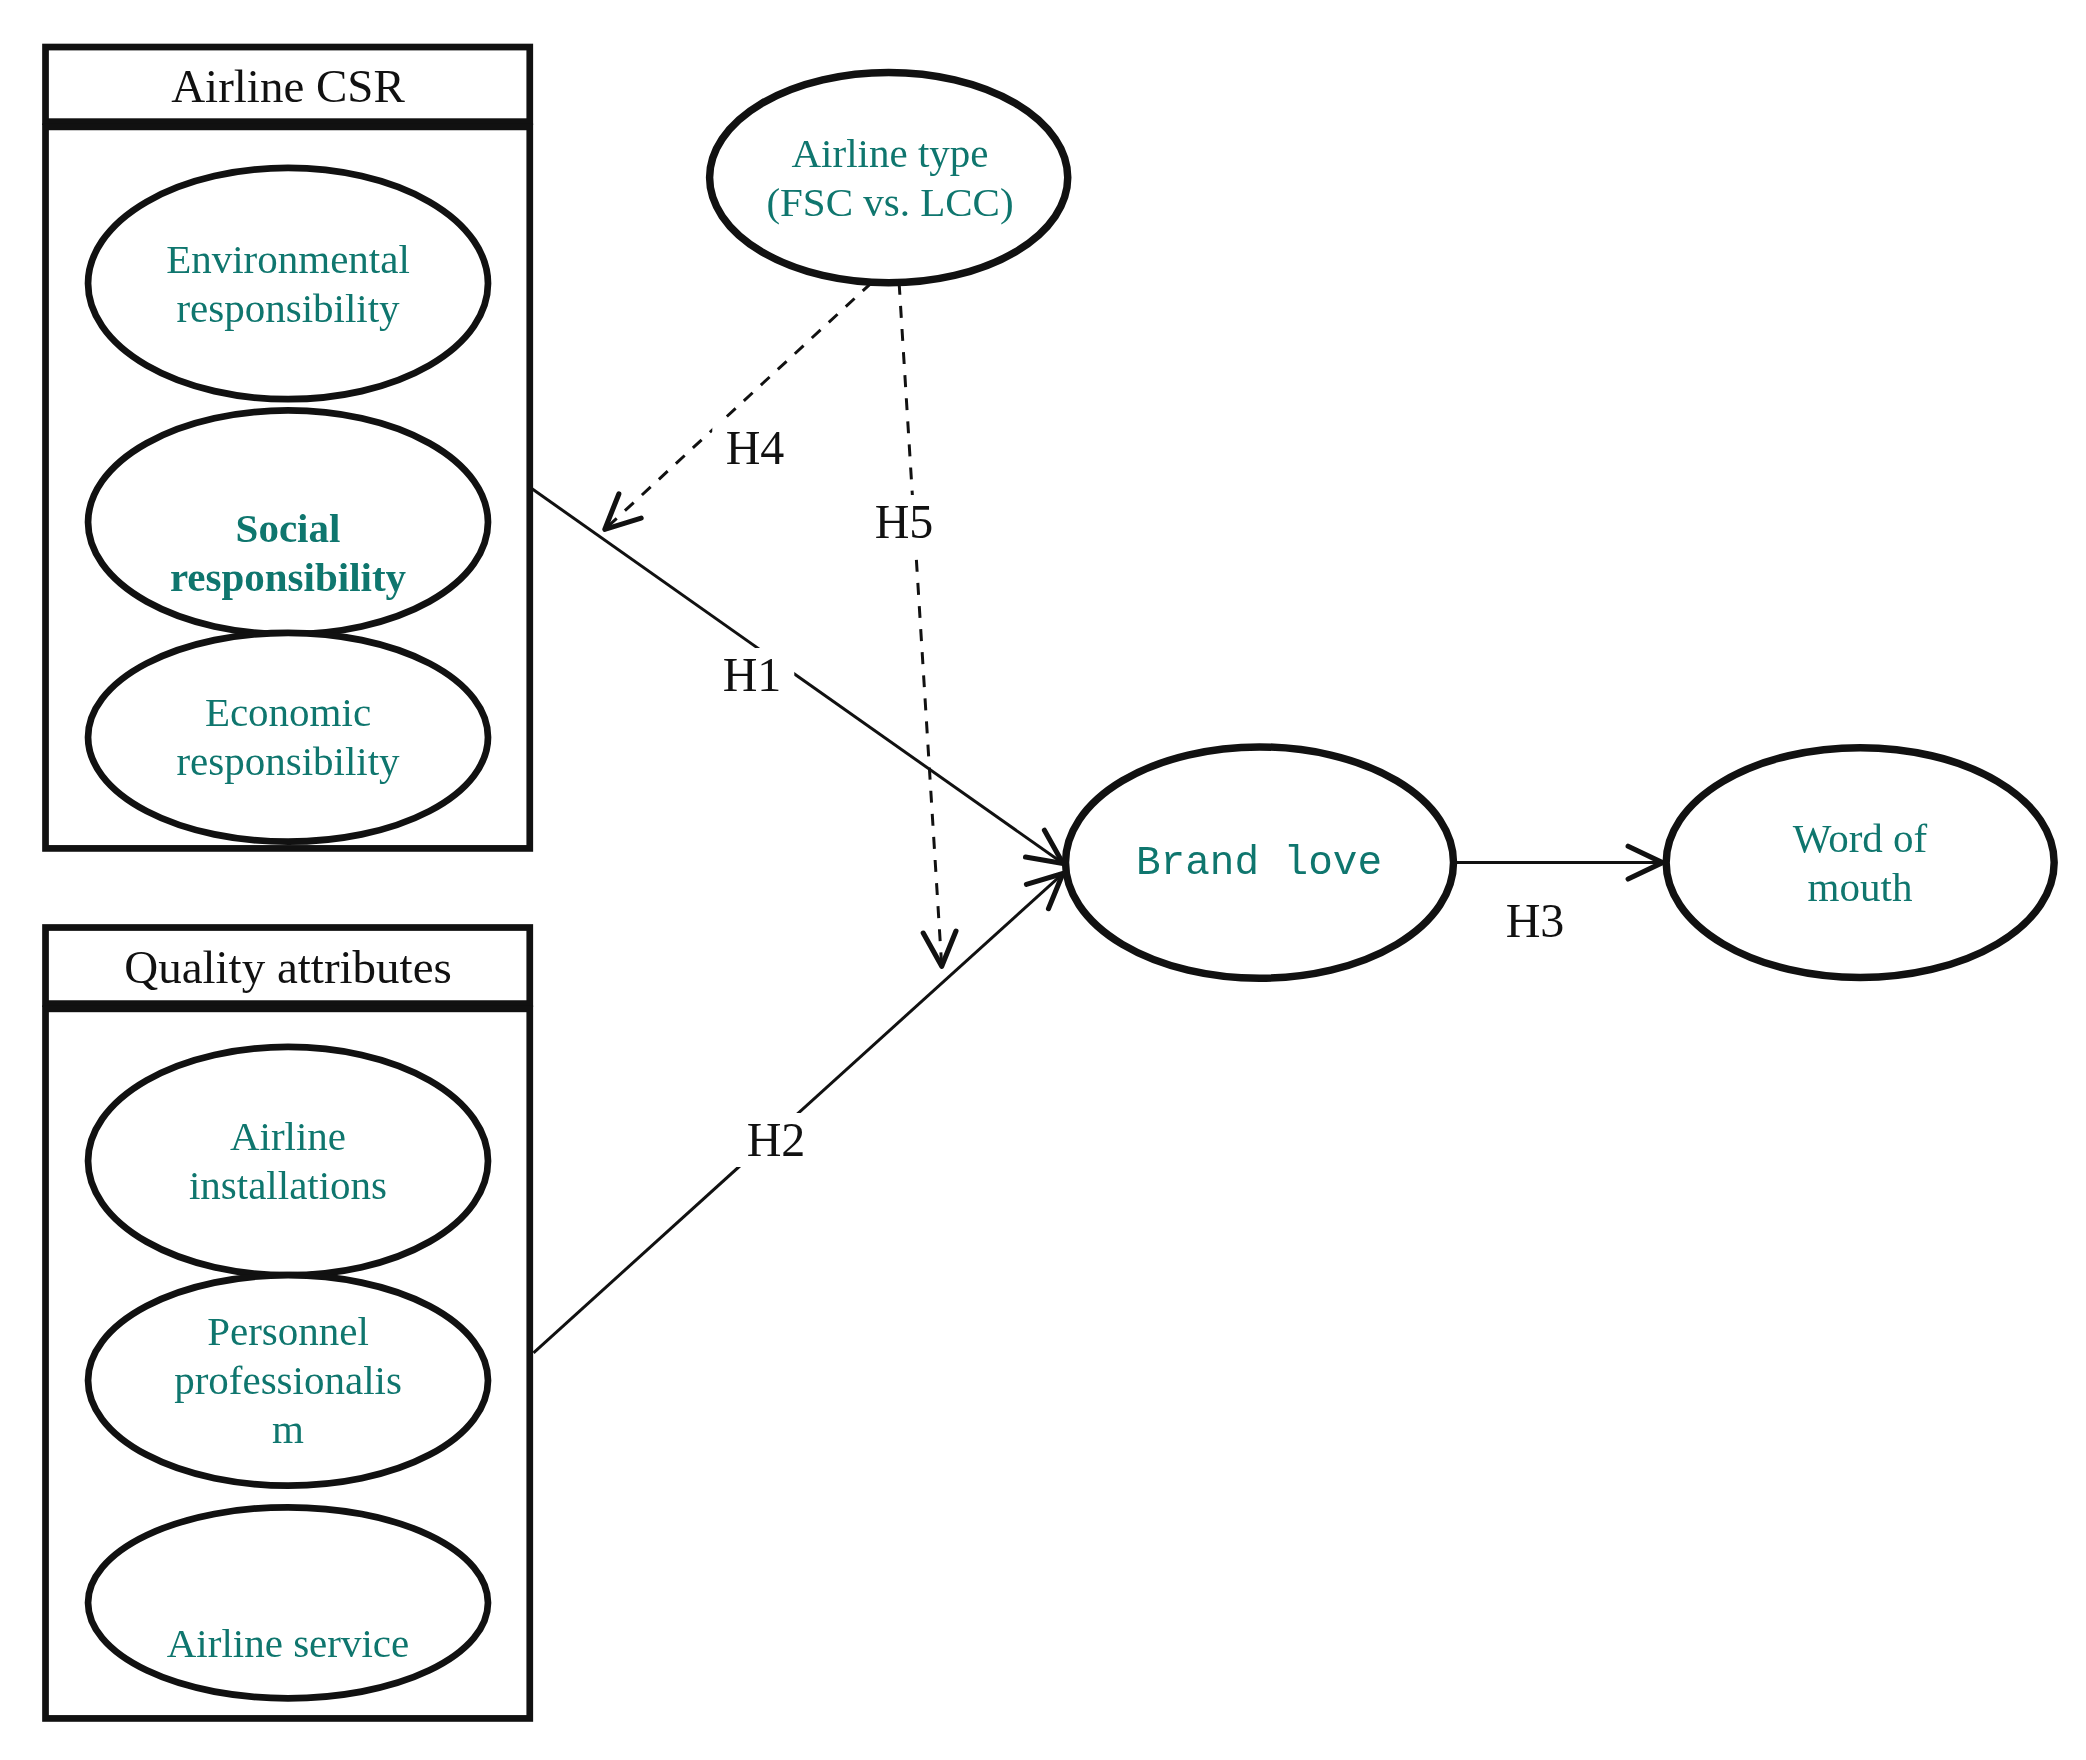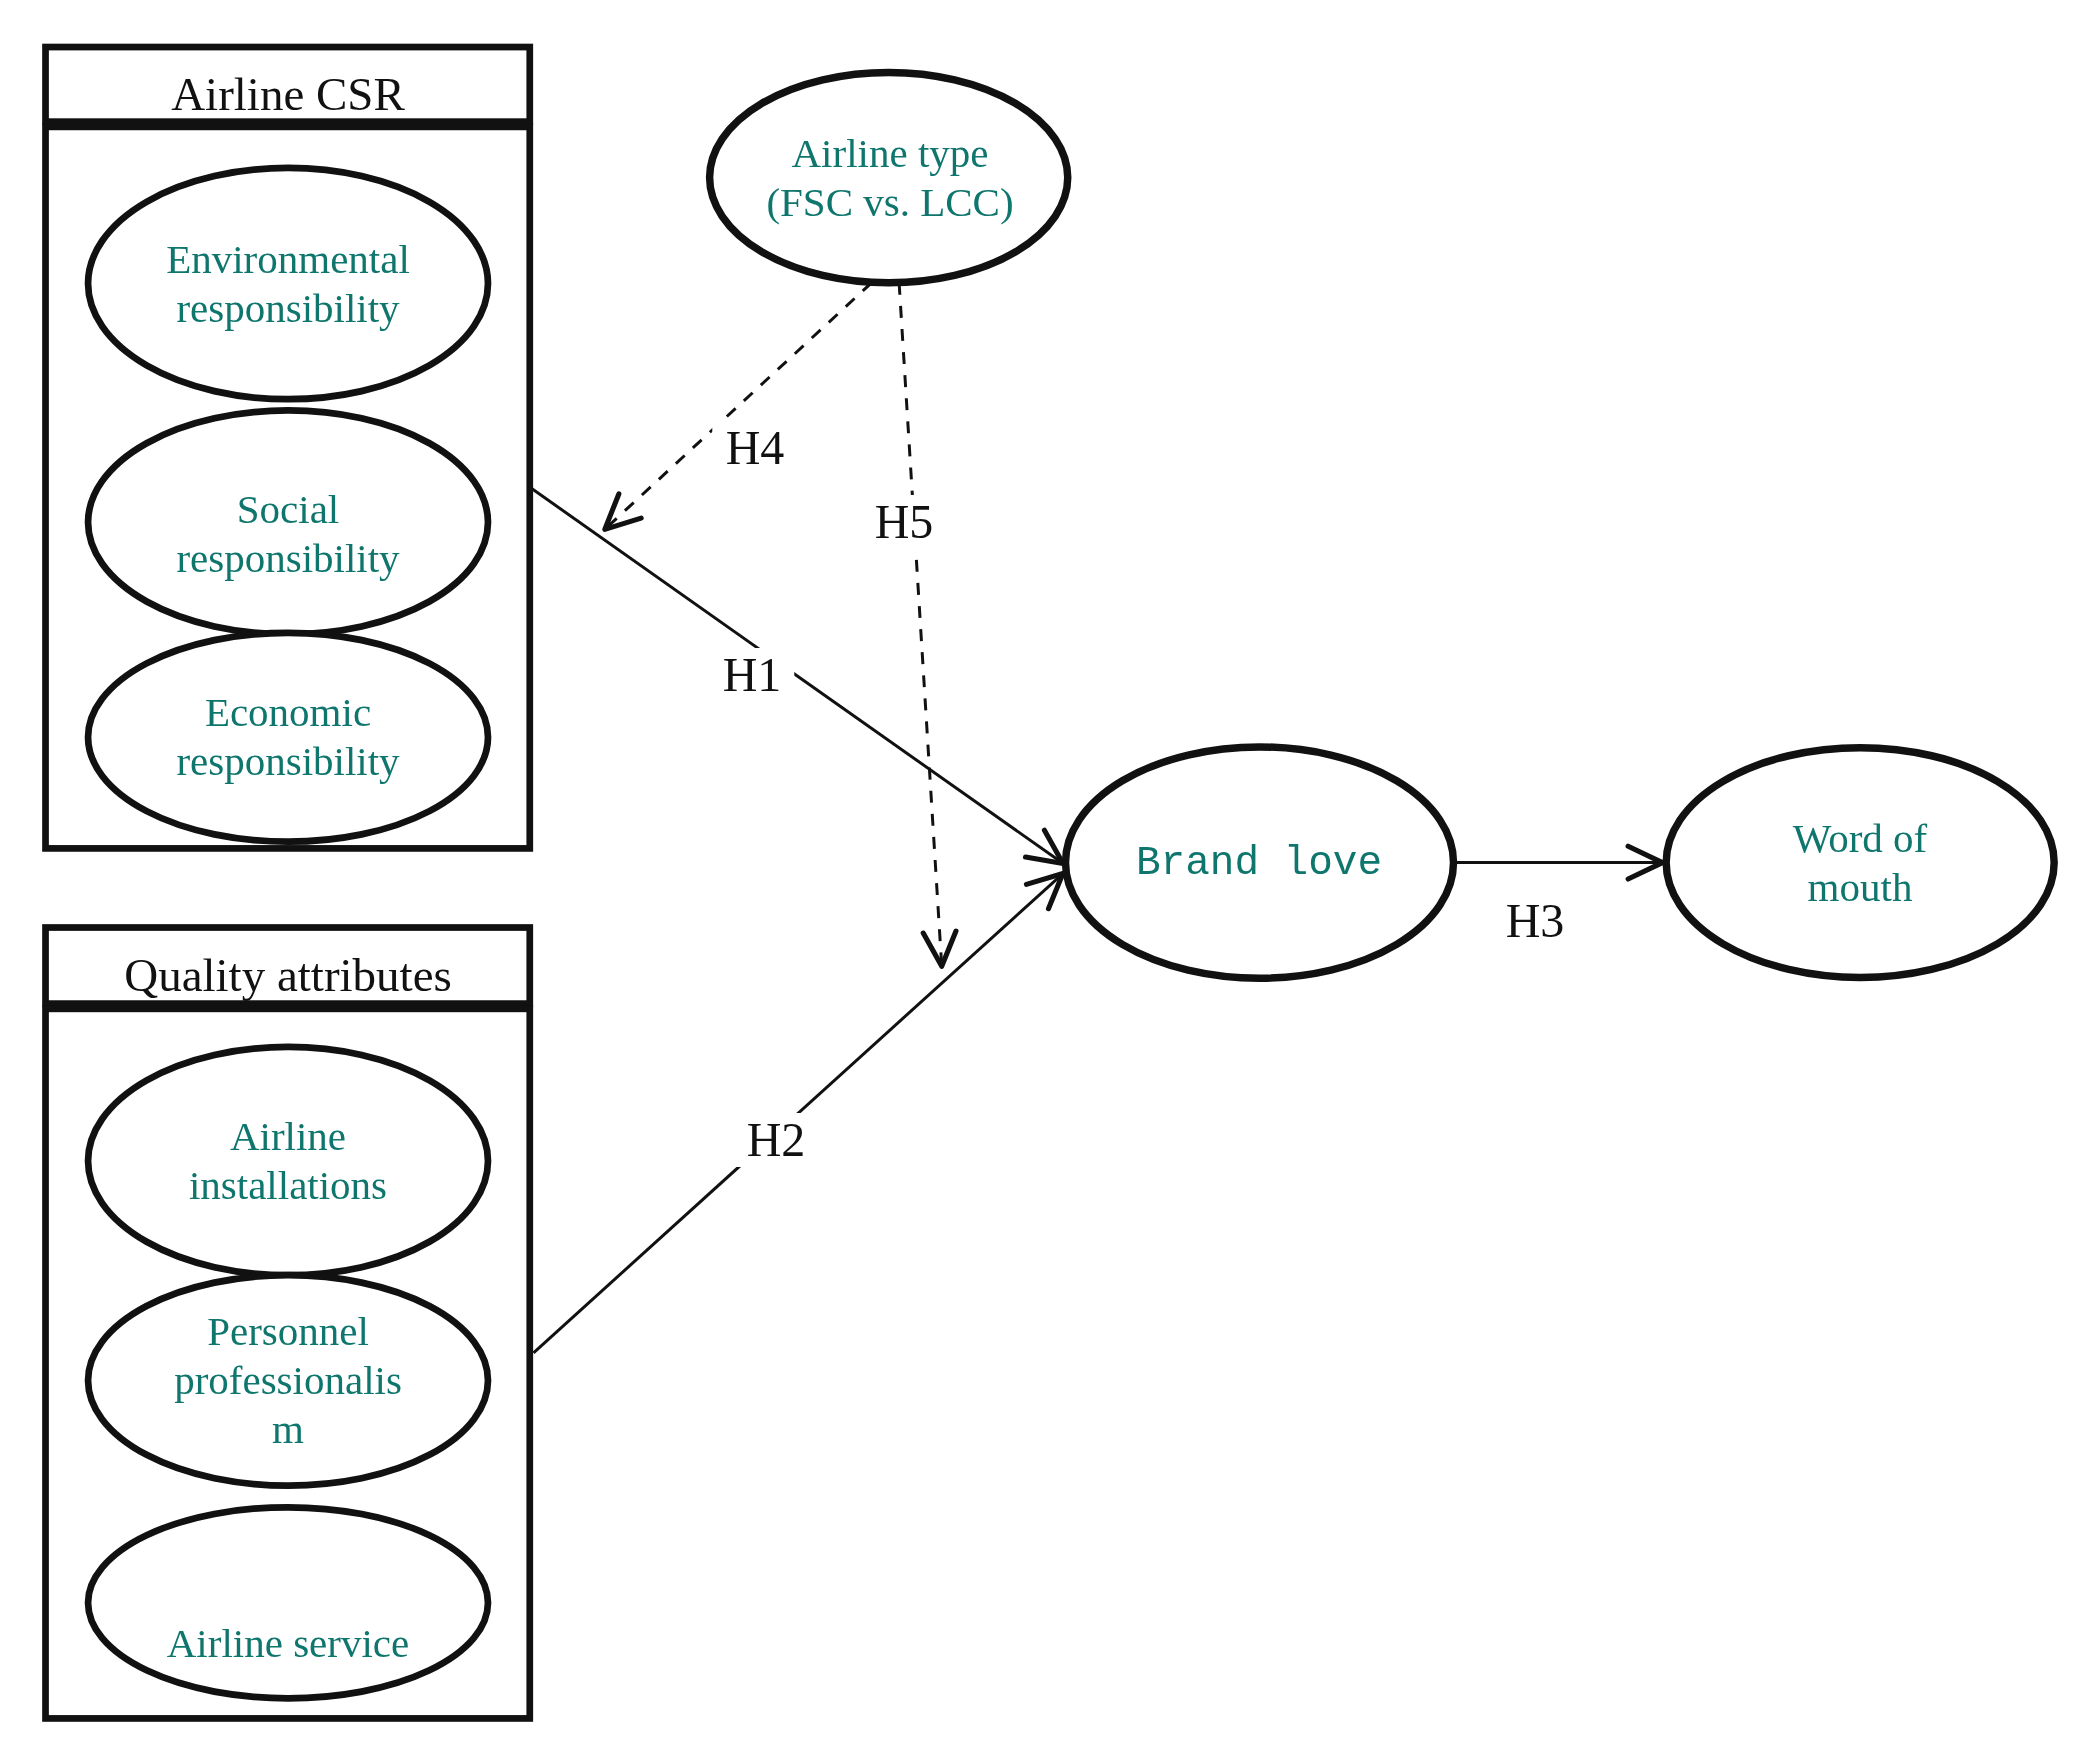--- a/index.html
+++ b/index.html
@@ -33,21 +33,20 @@
     white-space: nowrap;
   }
   .box-title {
     position: absolute;
     transform: translate(-50%, -50%);
     text-align: center;
     font-size: 47px;
     line-height: 47px;
     color: #111111;
     white-space: nowrap;
-    margin-top: 8px;
   }
   .hyp-label {
     position: absolute;
     transform: translate(-50%, -50%);
     text-align: center;
     font-size: 48px;
     line-height: 48px;
     color: #111111;
     background: #ffffff;
     padding: 3px 13.4px;
@@ -91,21 +90,21 @@
     <ellipse cx="2493" cy="1156" rx="260" ry="154" fill="#ffffff" stroke="#111111" stroke-width="10"></ellipse>
   </svg>
 
   <div class="box-title" style="left:288px; top:86px;">Airline CSR</div>
   <div class="box-title" style="left:288px; top:967px;">Quality attributes</div>
 
   <div class="node-label" style="left:288px; top:284px;">
     <div>Environmental</div>
     <div>responsibility</div>
   </div>
-  <div class="node-label" style="left:288px; top:534px;">
+  <div class="node-label" style="left:288px; top:553px;font-weight:bold;">
     <div>Social</div>
     <div>responsibility</div>
   </div>
   <div class="node-label" style="left:288px; top:737px;">
     <div>Economic</div>
     <div>responsibility</div>
   </div>
 
   <div class="node-label" style="left:288px; top:1161px;">
     <div>Airline</div>

